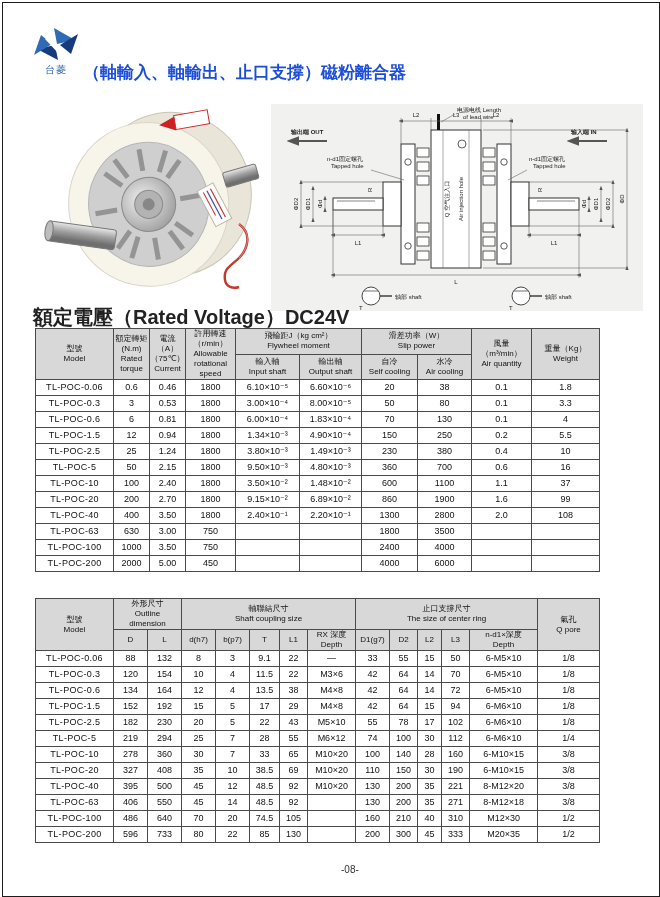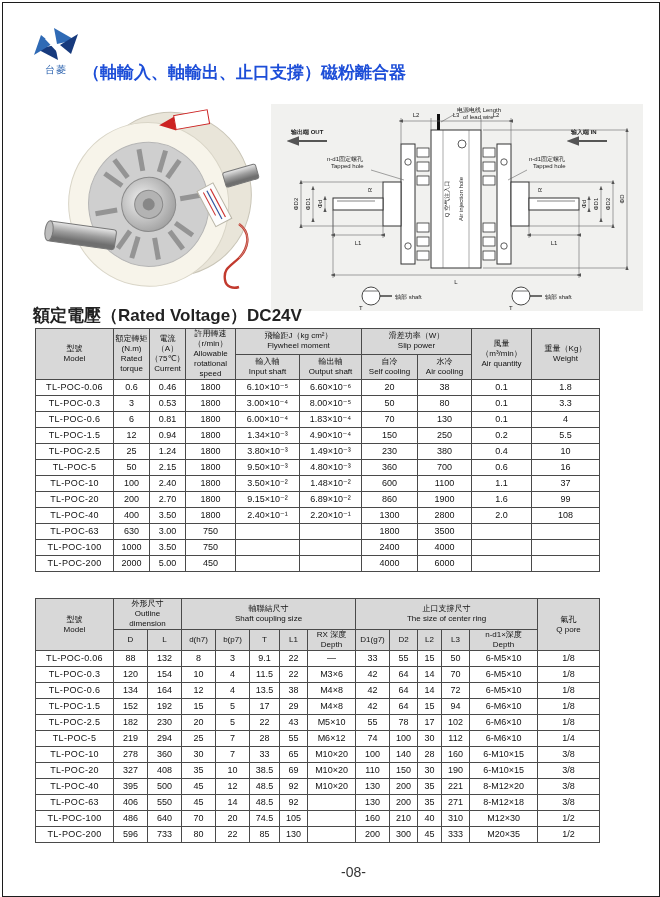--- a/index.html
+++ b/index.html
@@ -10,36 +10,36 @@
   .logo{position:absolute;left:28px;top:24px;width:50px;height:36px;}
   .logo-text{position:absolute;left:42px;top:60px;font-size:10px;color:#2b62ae;letter-spacing:1px;}
   .series{position:absolute;left:78px;top:22px;font-size:30px;font-weight:bold;font-style:italic;color:#15357c;letter-spacing:1px;}
   .sub-zh{position:absolute;left:80px;top:58px;font-size:17px;font-weight:bold;color:#1d4ed8;}
   .sub-en{position:absolute;left:92px;top:82px;font-size:12.5px;color:#2c5fa8;}
 
   
   .photo{position:absolute;left:28px;top:103px;width:242px;height:205px;}
   .draw-panel{position:absolute;left:268px;top:101px;width:372px;height:207px;background:#f1f1ef;}
 
-  .section-title{position:absolute;left:30px;top:301px;font-size:17px;font-weight:bold;color:#222;}
+  .section-title{position:absolute;left:30px;top:301px;font-size:20px;font-weight:bold;color:#222;}
 
   
   table{border-collapse:collapse;table-layout:fixed;background:#fff;}
   th,td{border:1px solid #4a4a4a;padding:0;text-align:center;vertical-align:middle;overflow:hidden;}
   th{background:#d8d8d8;font-weight:normal;font-size:8px;line-height:1.25;white-space:pre-line;color:#111;}
   td{font-size:9px;height:15px;line-height:15px;color:#111;}
   #t1{position:absolute;left:32px;top:325px;width:564px;}
   #t2{position:absolute;left:32px;top:595px;width:564px;}
   #t1 td:first-child,#t2 td:first-child{letter-spacing:.3px;}
 
   
   .foot{position:absolute;left:30px;top:900px;width:420px;text-align:right;}
   .foot-zh{font-size:7.5px;color:#222;}
   .foot-en{font-size:6.5px;color:#333;margin-left:8px;}
-  .page-num{position:absolute;left:338px;top:861px;font-size:14px;color:#333;}
+  .page-num{position:absolute;left:338px;top:861px;font-size:10px;color:#333;}
 
   svg text{font-family:"Liberation Sans","DejaVu Sans",sans-serif;}
   .dline{stroke:#666;stroke-width:.6;fill:none;}
   .oline{stroke:#333;stroke-width:1;fill:#fff;}
   .tlabel{font-size:6px;fill:#222;}
 </style>
 </head>
 <body>
 
 <div class="page">

